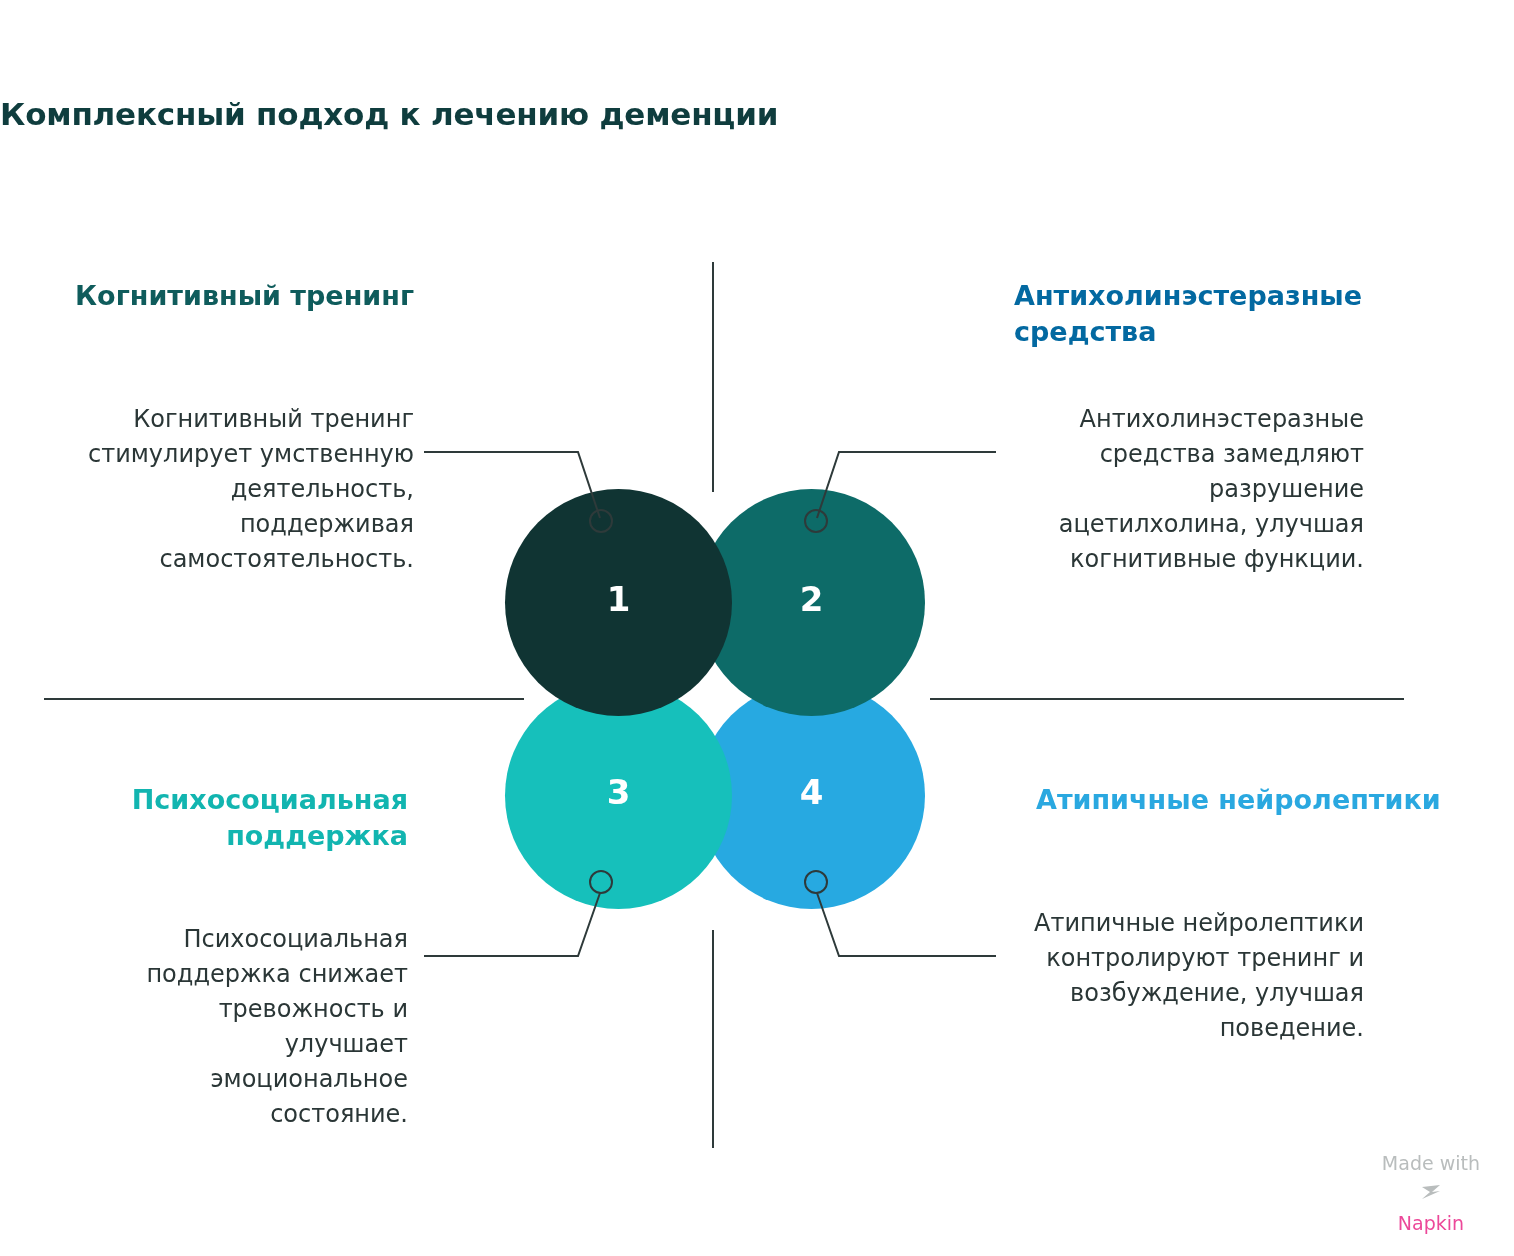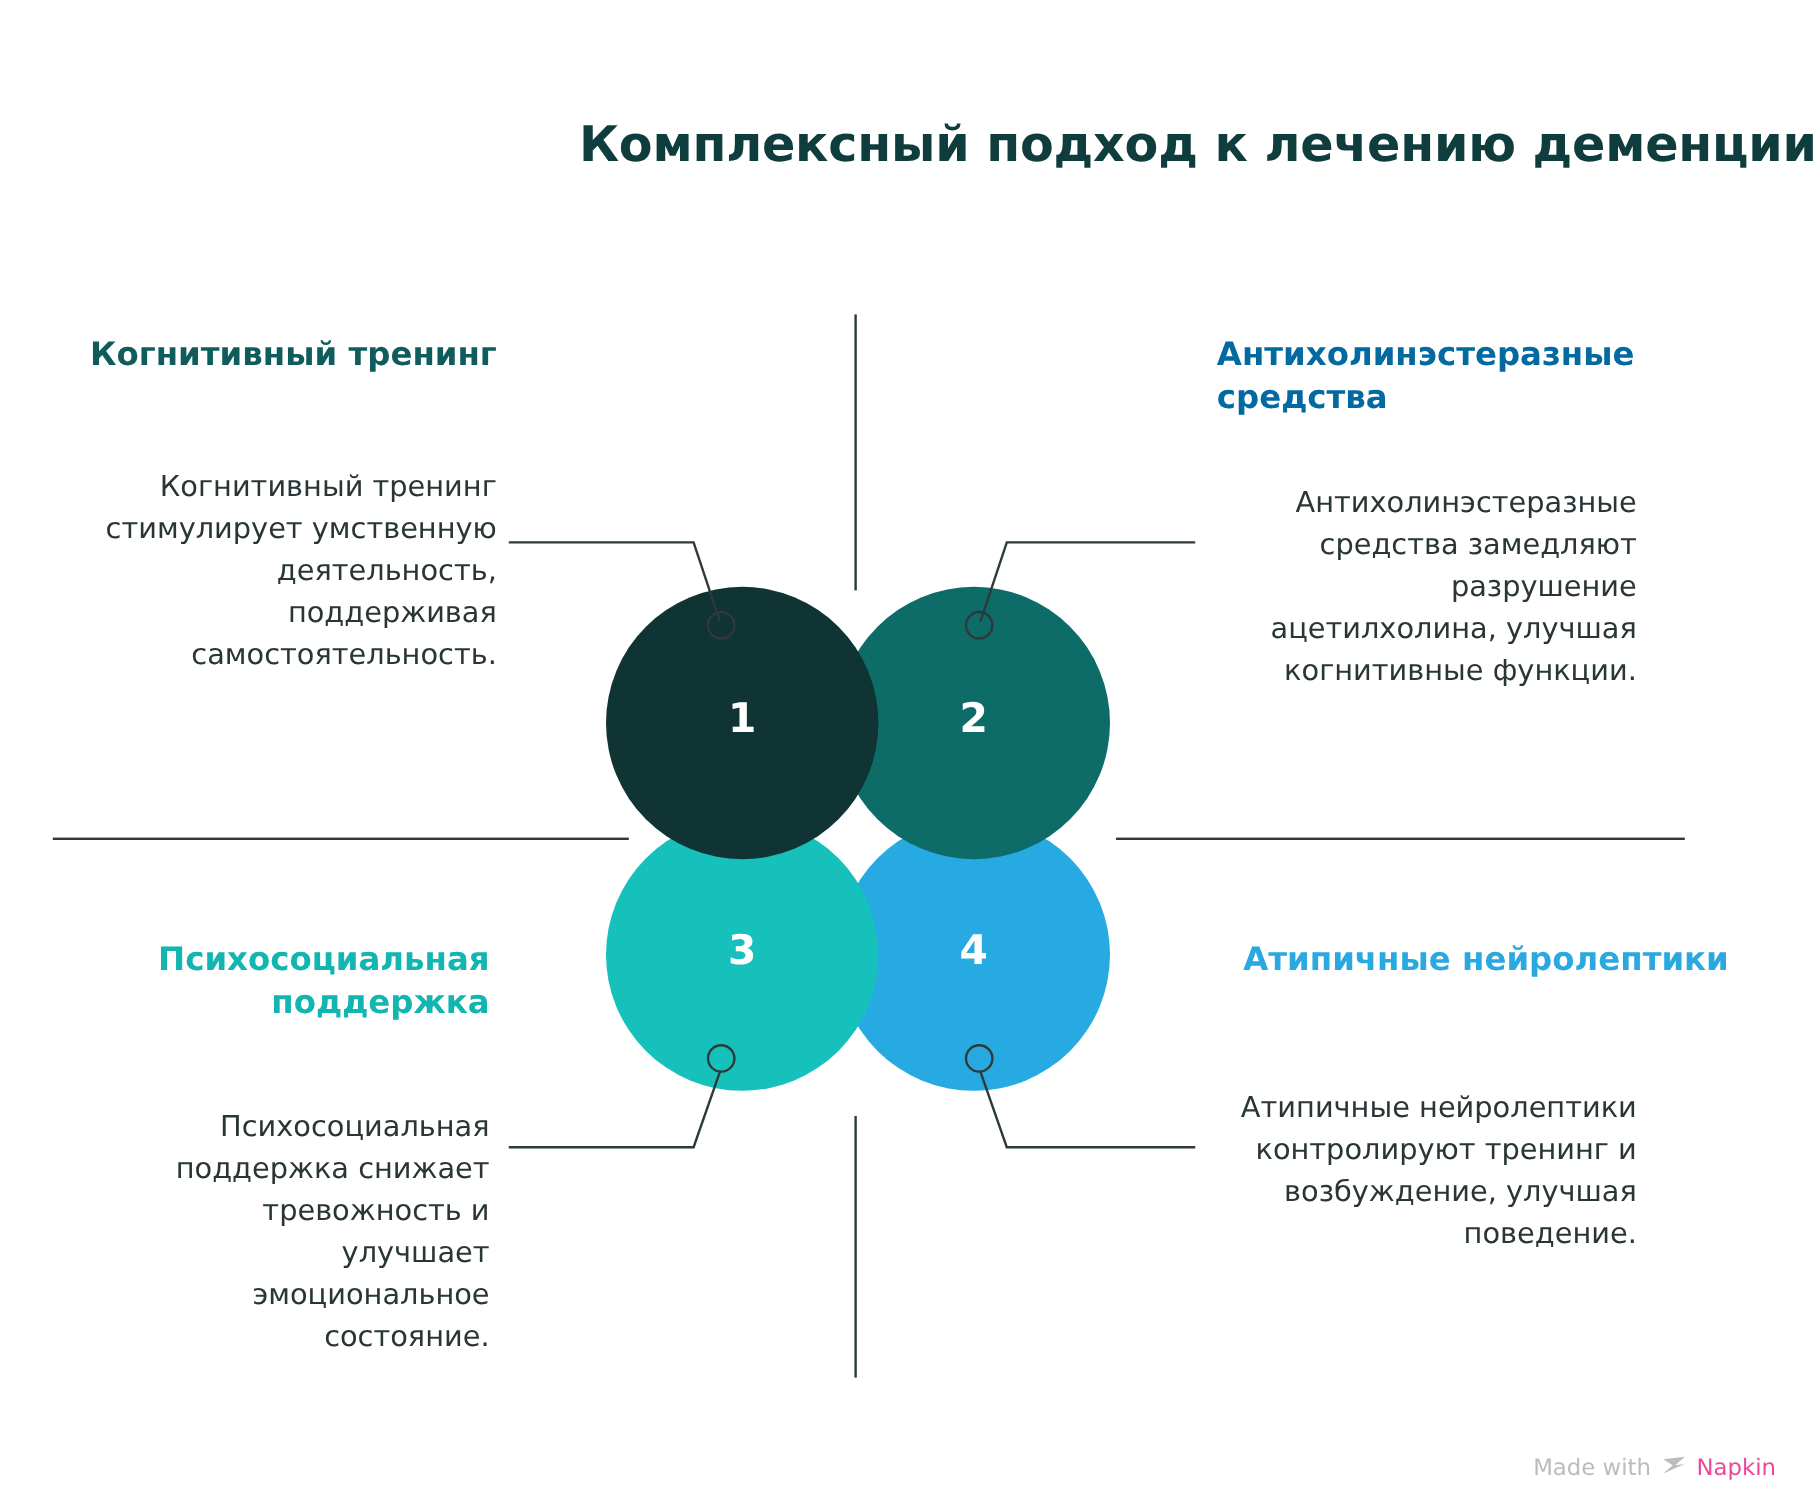--- a/index.html
+++ b/index.html
@@ -14,22 +14,22 @@
     font-family: "DejaVu Sans", "Liberation Sans", sans-serif;
     color: #1c2b2b;
     overflow: hidden;
   }
 
   #title {
     position: absolute;
     top: 96px;
     left: 0;
     width: 1514px;
-    text-align: right;
-    font-size: 41px;
+    text-align: left;
+    font-size: 31px;
     font-weight: bold;
     color: #0f3d3e;
     letter-spacing: -0.2px;
   }
 
   
   .divider {
     position: absolute;
     background: #2e3a3a;
   }
@@ -64,21 +64,21 @@
   
   .para {
     position: absolute;
     font-size: 24px;
     line-height: 1.46;
     color: #2a3636;
   }
   .para.left  { text-align: right; }
   .para.right { text-align: right; }
 
-  #para-1 { top: 388px; right: 1100px; width: 330px; margin-left: 32px; }
+  #para-1 { top: 402px; right: 1100px; width: 330px; margin-left: 32px; }
   #para-2 { top: 402px; left: 1014px;  width: 350px; }
   #para-3 { top: 906px; right: 1106px; width: 300px; margin-top: 16px; }
   #para-4 { top: 906px; left: 1014px;  width: 350px; }
 
   
   .circle {
     position: absolute;
     border-radius: 50%;
     display: flex;
     align-items: center;
@@ -108,20 +108,21 @@
   
   #watermark {
     position: absolute;
     right: 34px;
     bottom: 22px;
     display: flex;
     align-items: center;
     gap: 8px;
     color: #b9bdbd;
     font-size: 19px;
+    flex-direction: column;
   }
   #watermark .mark-logo {
     display: inline-block;
     transform: translateY(1px);
   }
   #watermark .mark-name { font-weight: normal; color: #ec4899; }
 </style>
 </head>
 <body>
 

